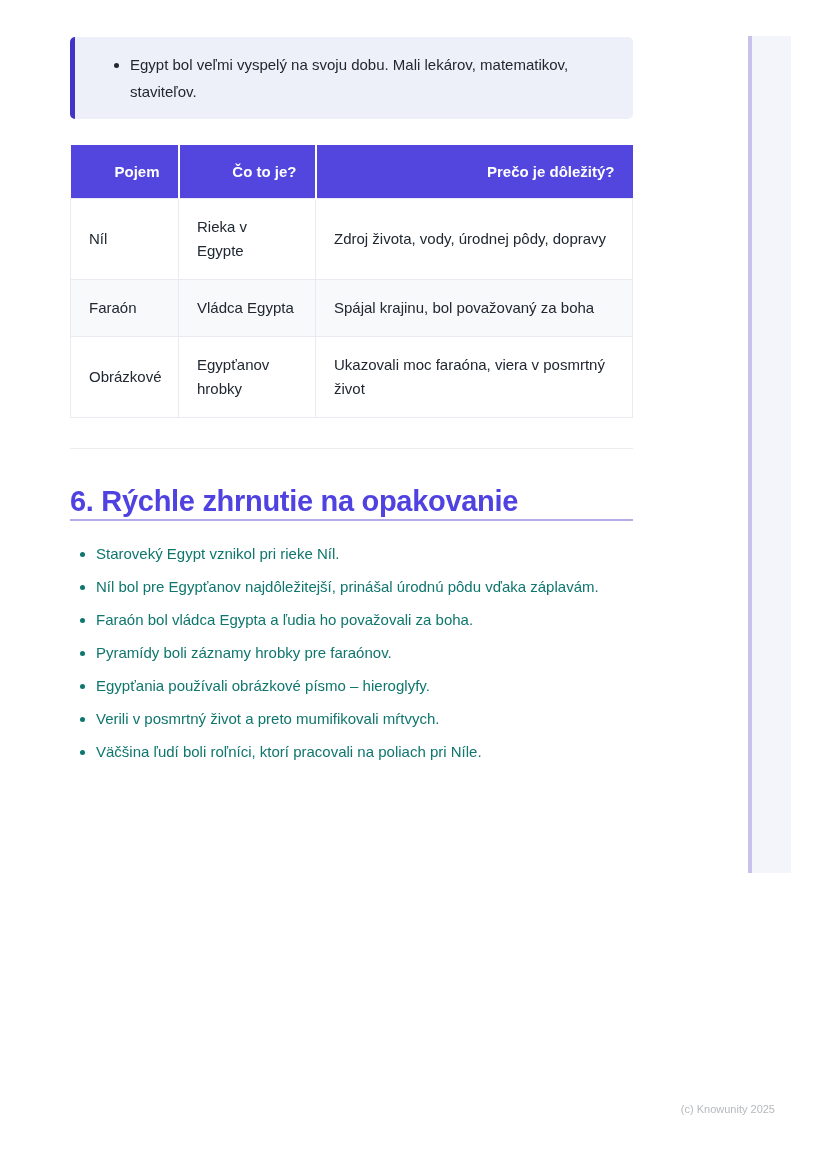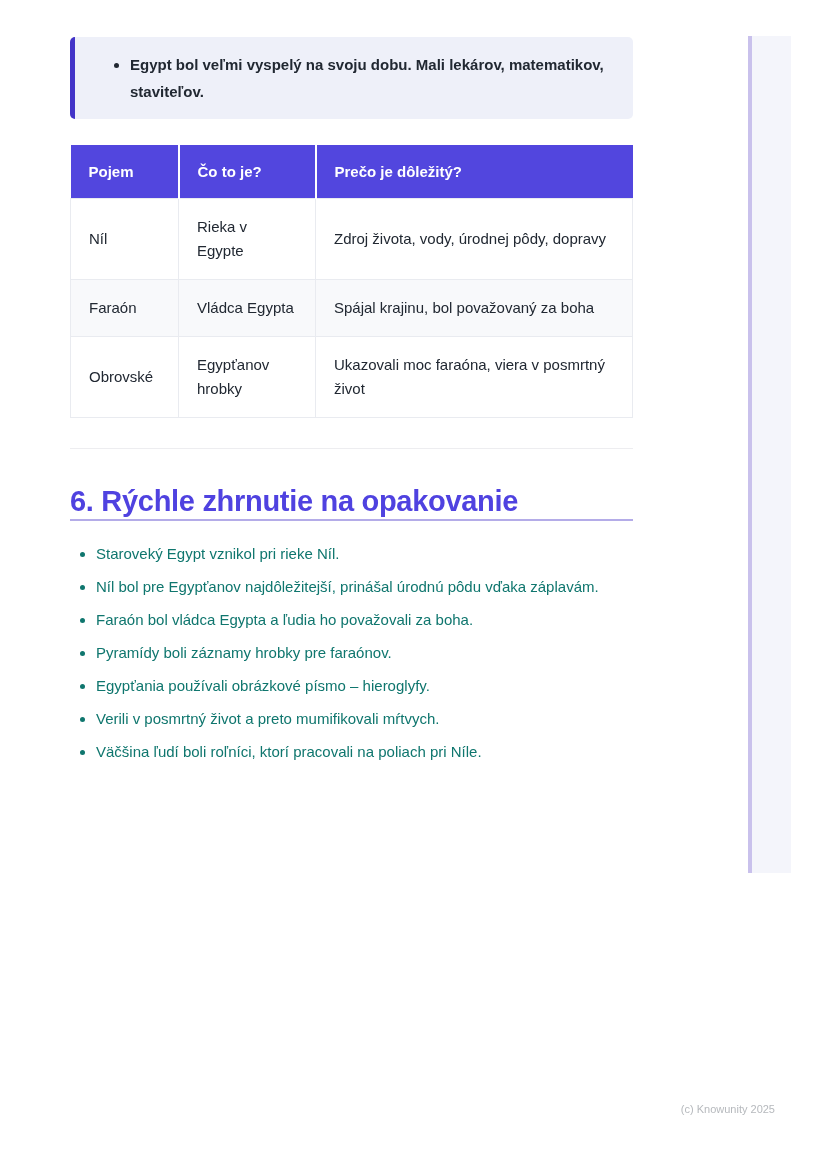--- a/index.html
+++ b/index.html
@@ -27,21 +27,20 @@
     margin-top: 37px;
     background: #eef0f9;
     border-left: 5px solid #4334c8;
     border-radius: 5px;
     padding: 14px 24px 14px 0;
     box-sizing: border-box;
   }
   .callout ul {
     margin: 0;
     padding-left: 55px;
-    font-weight: bold;
   }
   .callout li {
     font-size: 15px;
     line-height: 27px;
     color: #212832;
   }
 
   
   table.terms {
     width: 563px;
@@ -49,21 +48,21 @@
     margin-top: 26px;
     table-layout: fixed;
   }
   table.terms col.c1 { width: 108px; }
   table.terms col.c2 { width: 137px; }
   table.terms th {
     background: #5246de;
     color: #ffffff;
     font-size: 15px;
     font-weight: 700;
-    text-align: left;
+    text-align: right;
     padding: 18px 18px;
     border-right: 2px solid #ffffff;
   }
   table.terms th:last-child { border-right: none; }
   table.terms td {
     font-size: 15px;
     color: #212832;
     line-height: 24px;
     padding: 16px 18px;
     border: 1px solid #e9ebf0;
@@ -152,21 +151,21 @@
         <td>Níl</td>
         <td>Rieka v Egypte</td>
         <td>Zdroj života, vody, úrodnej pôdy, dopravy</td>
       </tr>
       <tr>
         <td>Faraón</td>
         <td>Vládca Egypta</td>
         <td>Spájal krajinu, bol považovaný za boha</td>
       </tr>
       <tr>
-        <td>Obrovské</td>
+        <td>Obrázkové</td>
         <td>Egypťanov hrobky</td>
         <td>Ukazovali moc faraóna, viera v posmrtný život</td>
       </tr>
     </tbody>
   </table>
 
   <hr class="divider">
 
   <h2 class="section-heading">6. Rýchle zhrnutie na opakovanie</h2>
 

